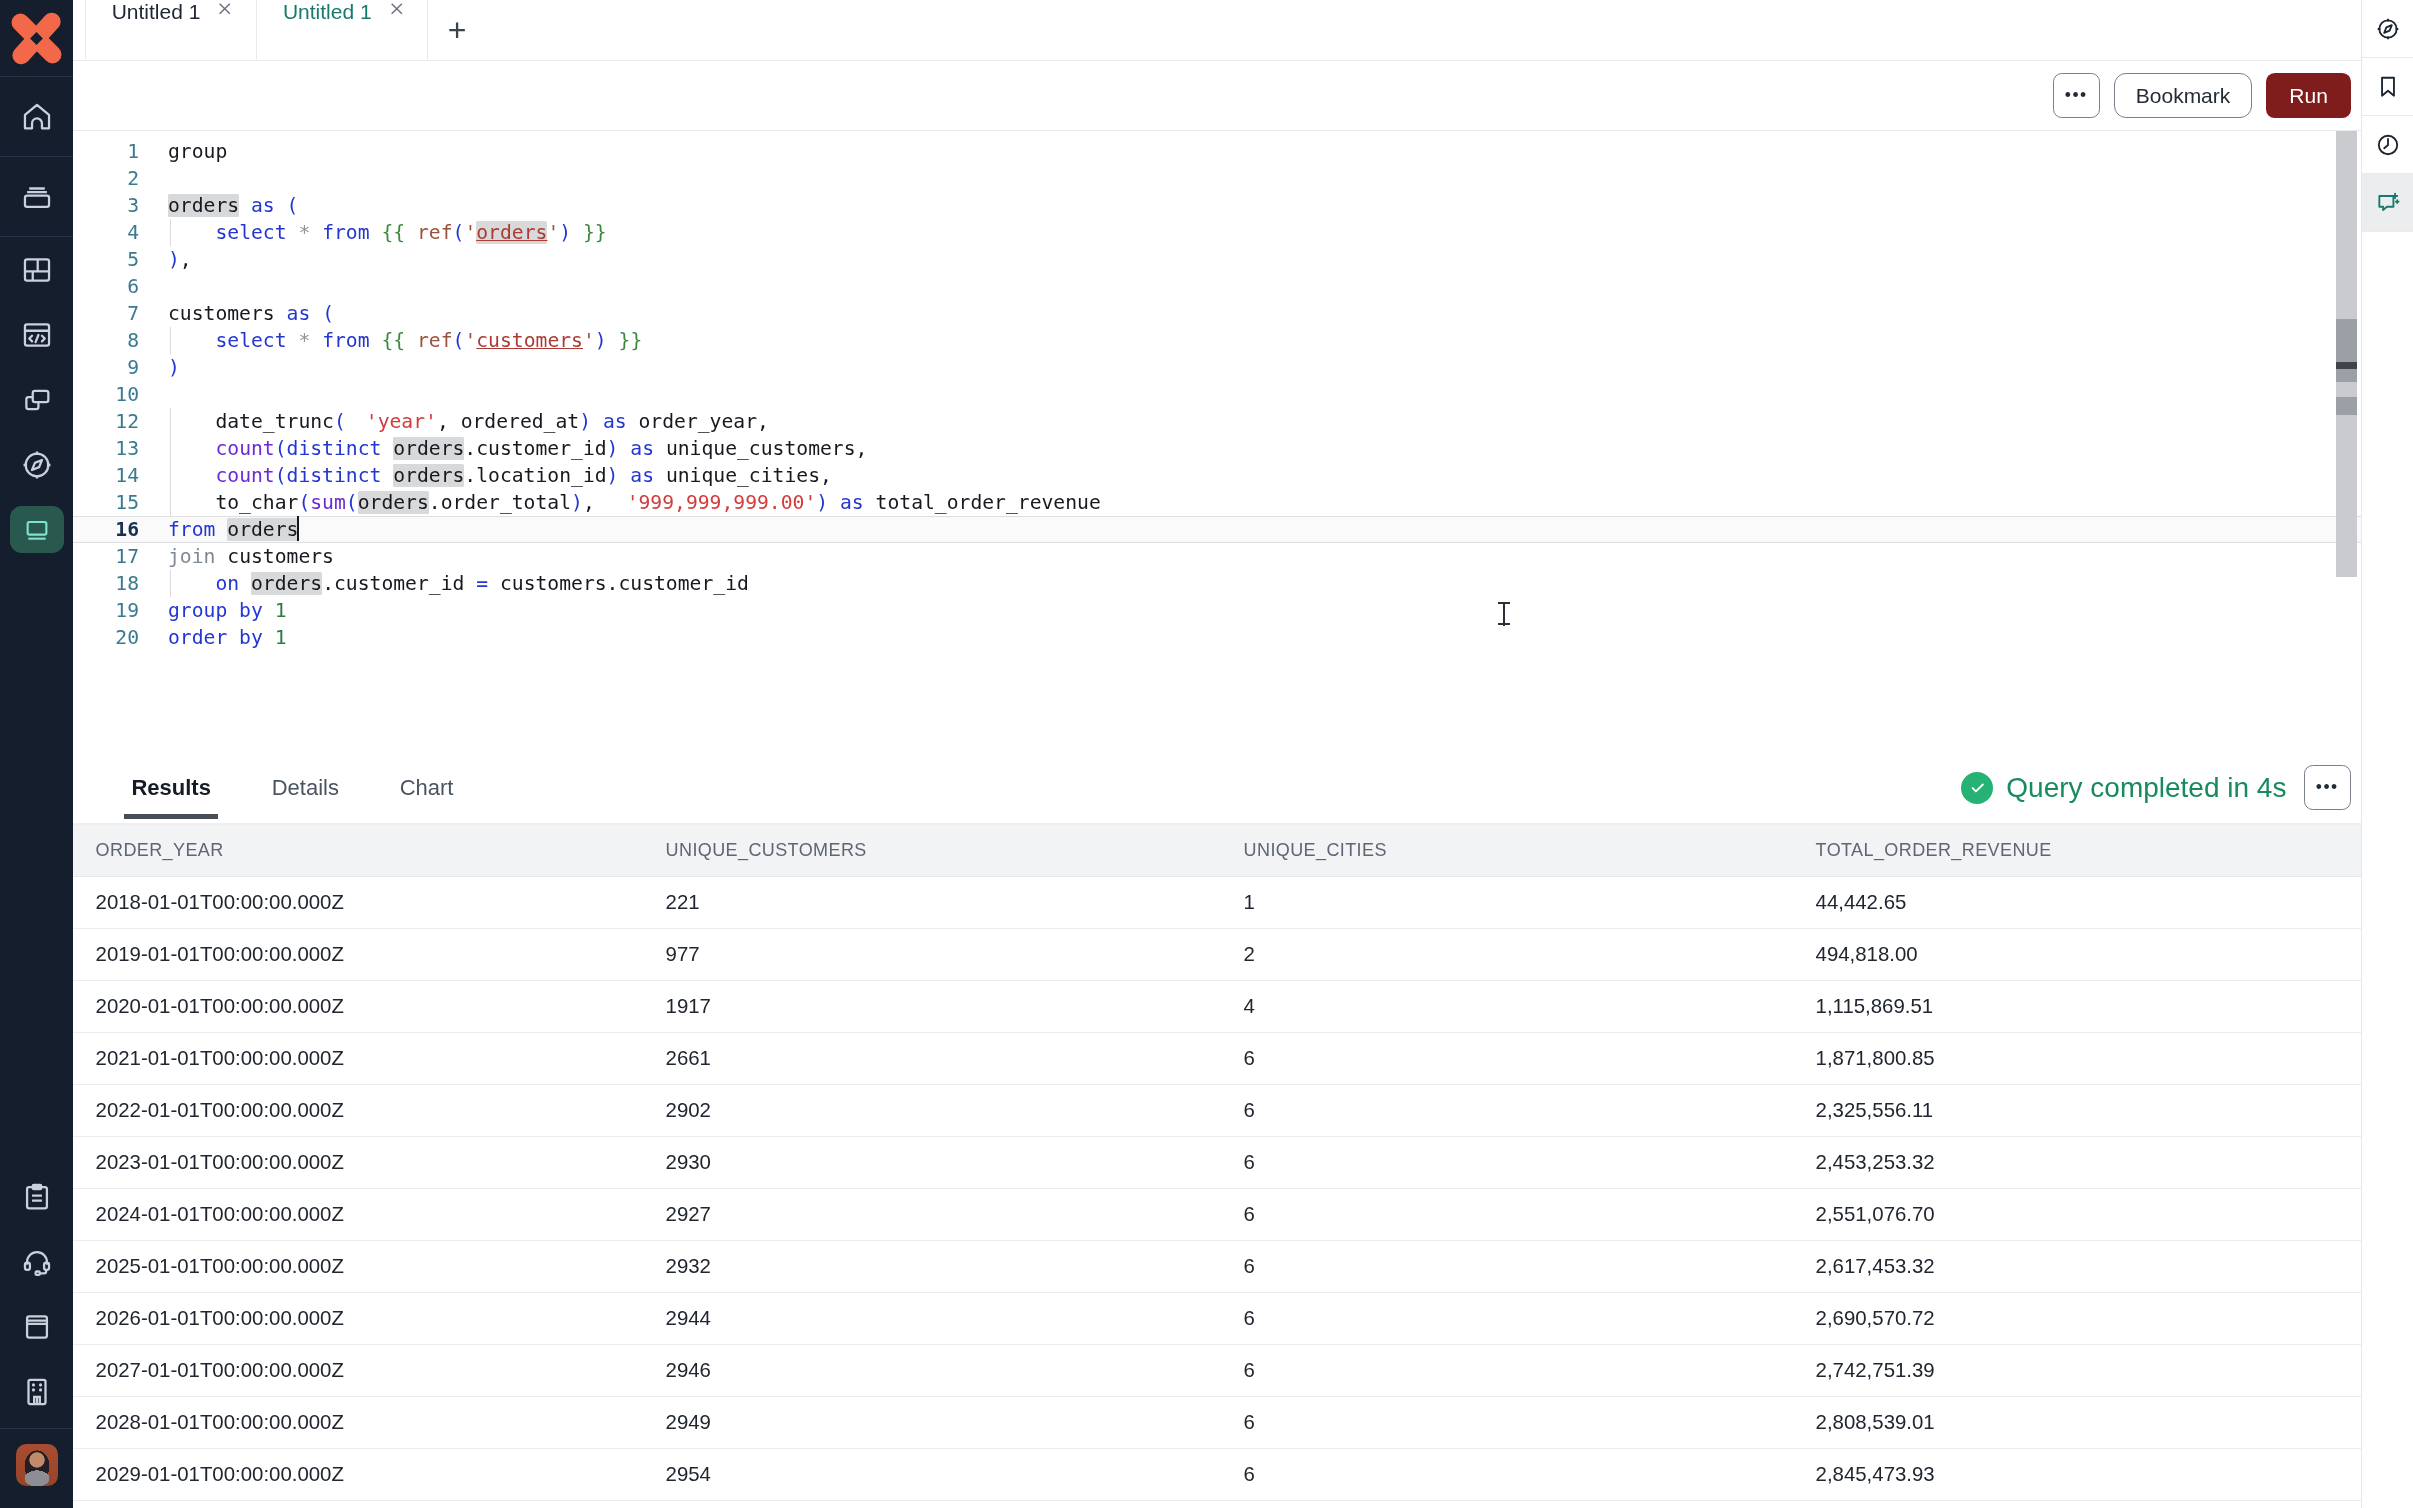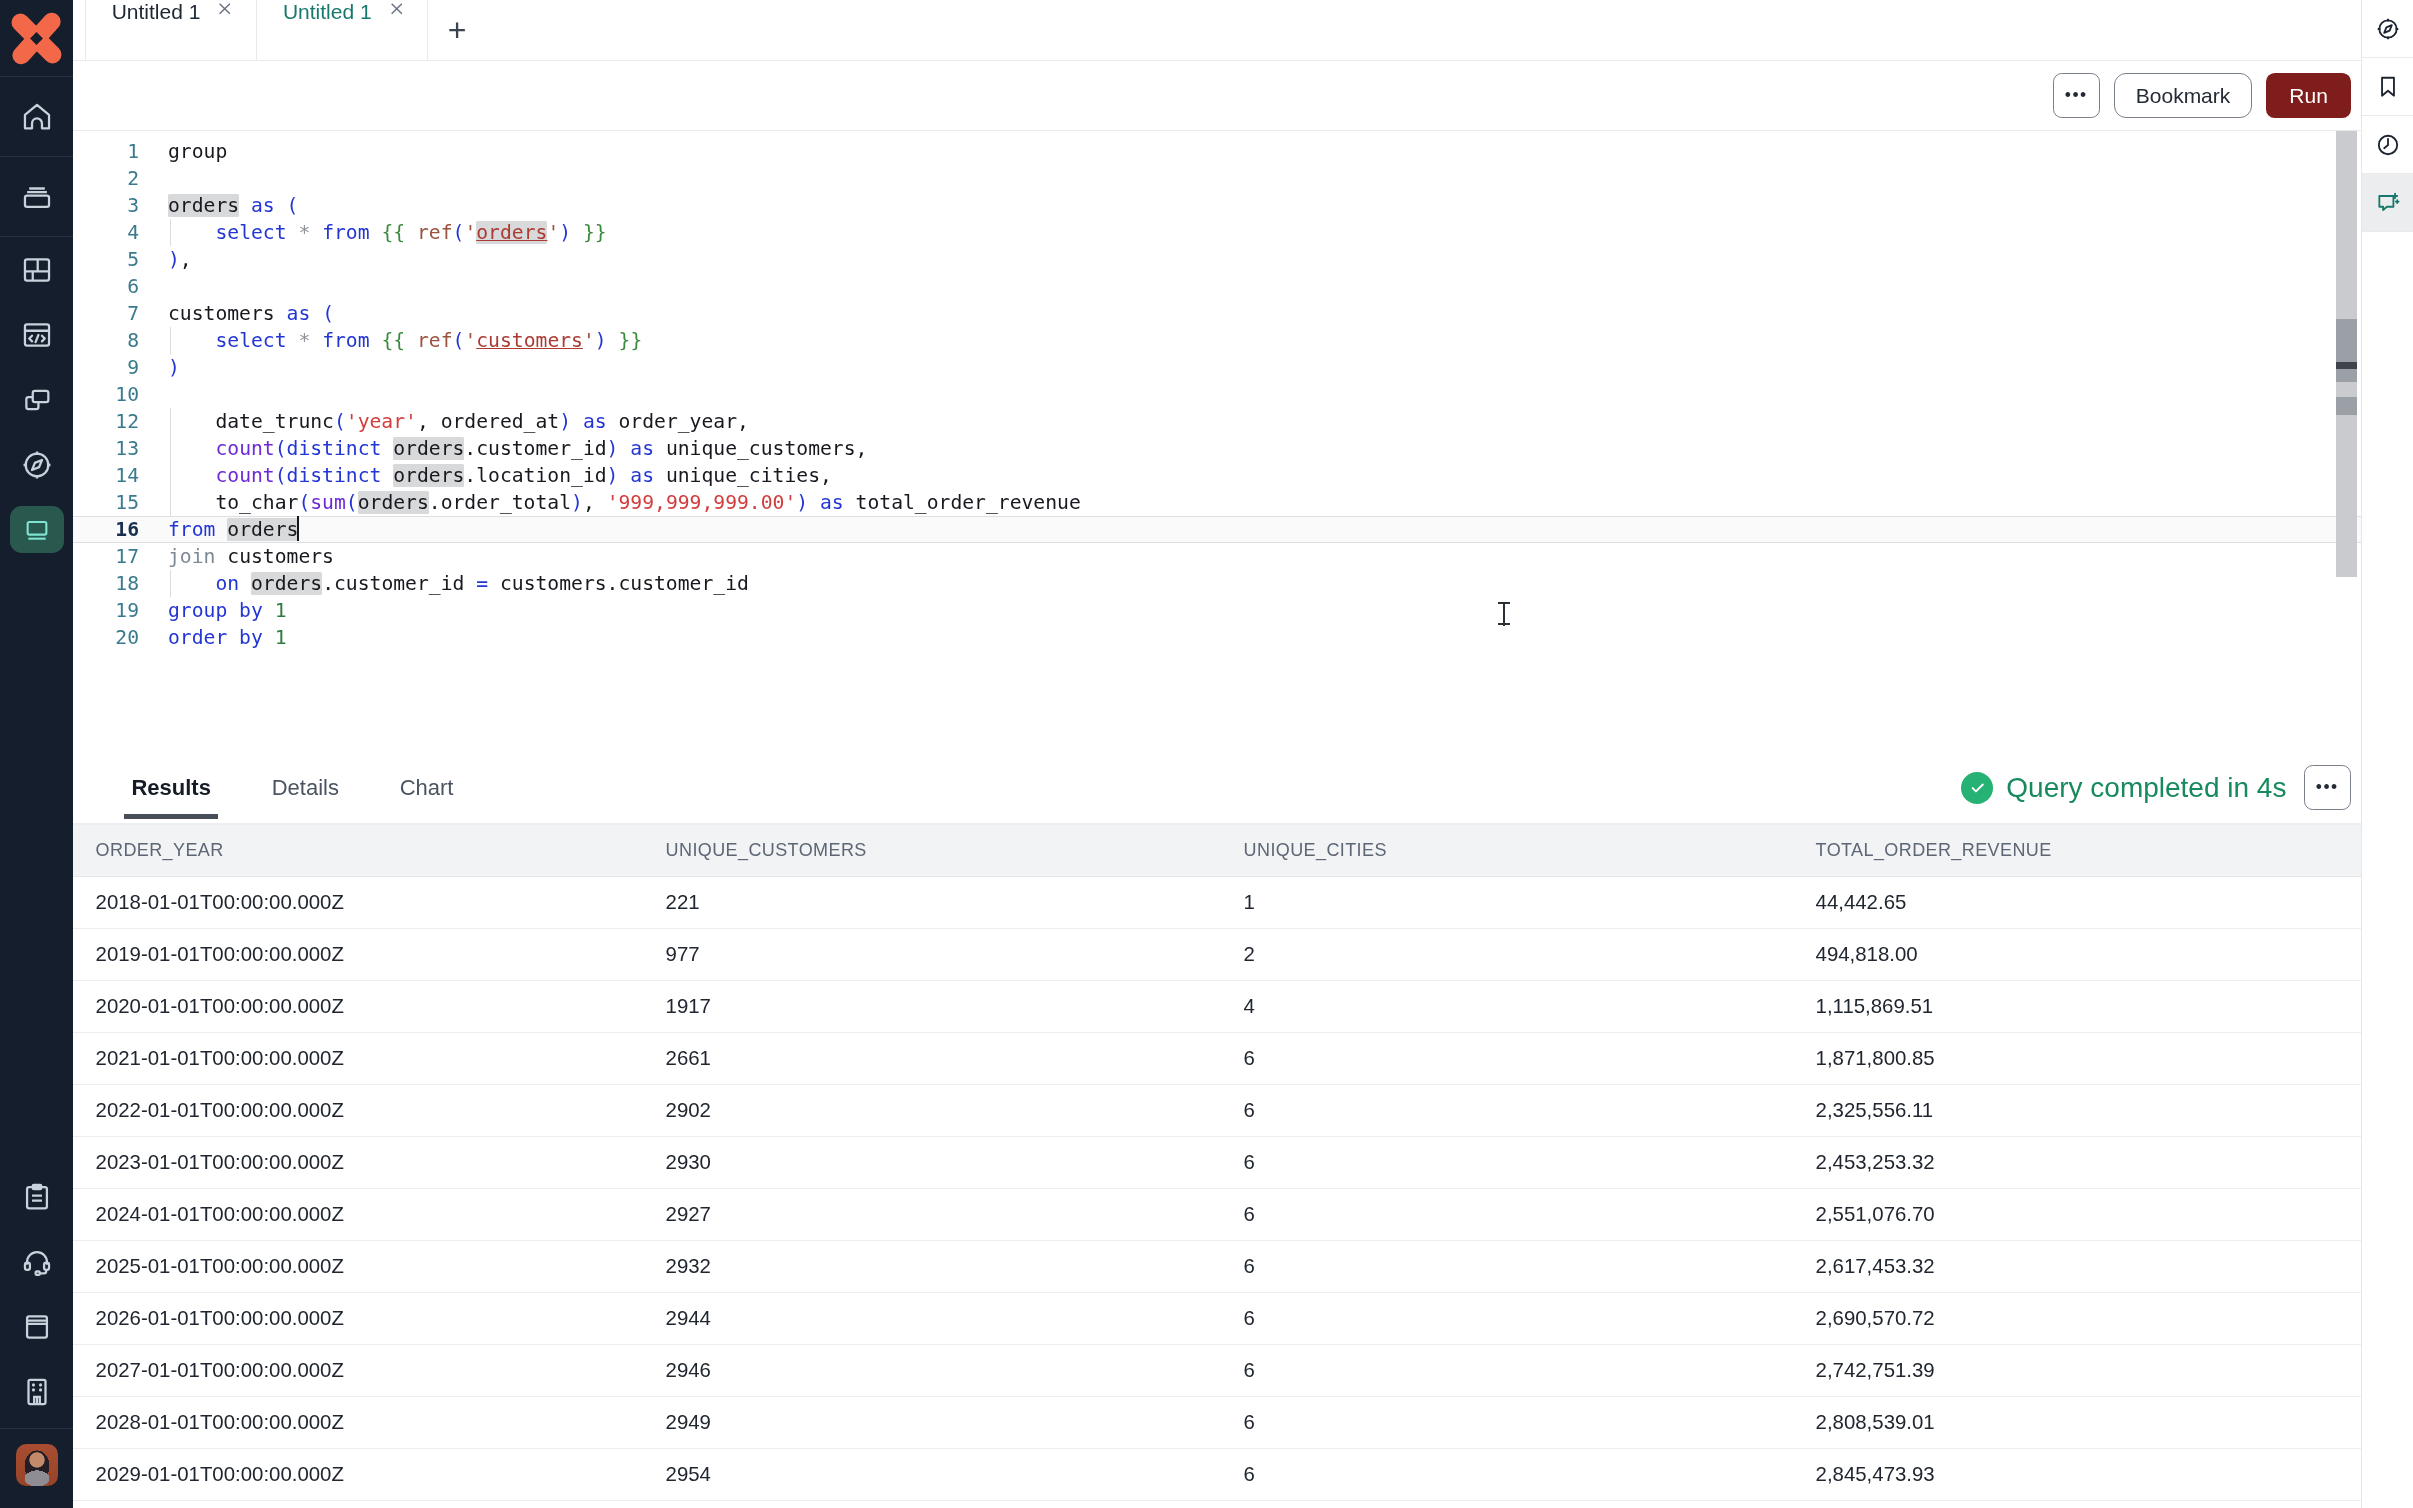--- a/index.html
+++ b/index.html
@@ -44,21 +44,21 @@
 
   
   .editor { height:621px; position:relative; background:#fff; font-family:"DejaVu Sans Mono", monospace; padding-top:7.3px; }
   .code-line { display:flex; height:27px; align-items:center; position:relative; }
   .line-num { width:66px; flex:none; text-align:right; color:#3a7a8e; font-size:19.7px; }
   .line-code { margin-left:29px; font-size:19.7px; white-space:pre; position:relative; color:#17191f; }
   .code-line.current { background:#fafafb; border-top:1.5px solid #dddfe2; border-bottom:1.5px solid #dddfe2; }
   .code-line.current .line-num { color:#17304f; font-weight:700; }
   .line-code.guide::before { content:""; position:absolute; left:1.5px; top:-2.2px; bottom:-2.2px; width:1.5px; background:#dcdcde; }
   .tk-kw { color:#2336d4; } .tk-kw2 { color:#7e8896; } .tk-id { color:#17191f; }
-  .tk-fn { color:#6d28d9; } .tk-str { color:#d23c3c; } .tk-num { color:#2c7c3f; }
+  .tk-fn { color:#6d28d9; } .tk-str { color:#d23c3c;margin-left:20px; } .tk-num { color:#2c7c3f; }
   .tk-jinja { color:#3b8a3e; } .tk-ref { color:#9b523d; } .tk-op { color:#8f949b; }
   .tk-refw { color:#ad3a33; text-decoration:underline; }
   .hl { background:#d7d9da; border-radius:1.5px; }
   .tk-caret { display:inline-block; width:2.2px; height:25px; background:#15181d; vertical-align:middle; margin:-3.6px -0.7px 0 -1.5px; }
   .ov-ruler { position:absolute; top:0; right:4.4px; width:20.4px; height:446px; background:#c9cbce; }
   .ov-thumb { position:absolute; left:0; width:20.4px; background:#9ba0a6; }
   .ov-line { position:absolute; left:0; width:20.4px; background:#3f444b; }
   .ibeam { position:absolute; left:1423px; top:471px; width:16px; height:25px; }
   .ibeam::before { content:""; position:absolute; left:7.3px; top:1.5px; bottom:1.5px; width:2.2px; background:#2b2f36; }
   .ibeam::after { content:""; position:absolute; left:2.2px; right:2.2px; top:0; height:2.2px; background:#2b2f36; box-shadow:0 21px 0 #2b2f36; }

